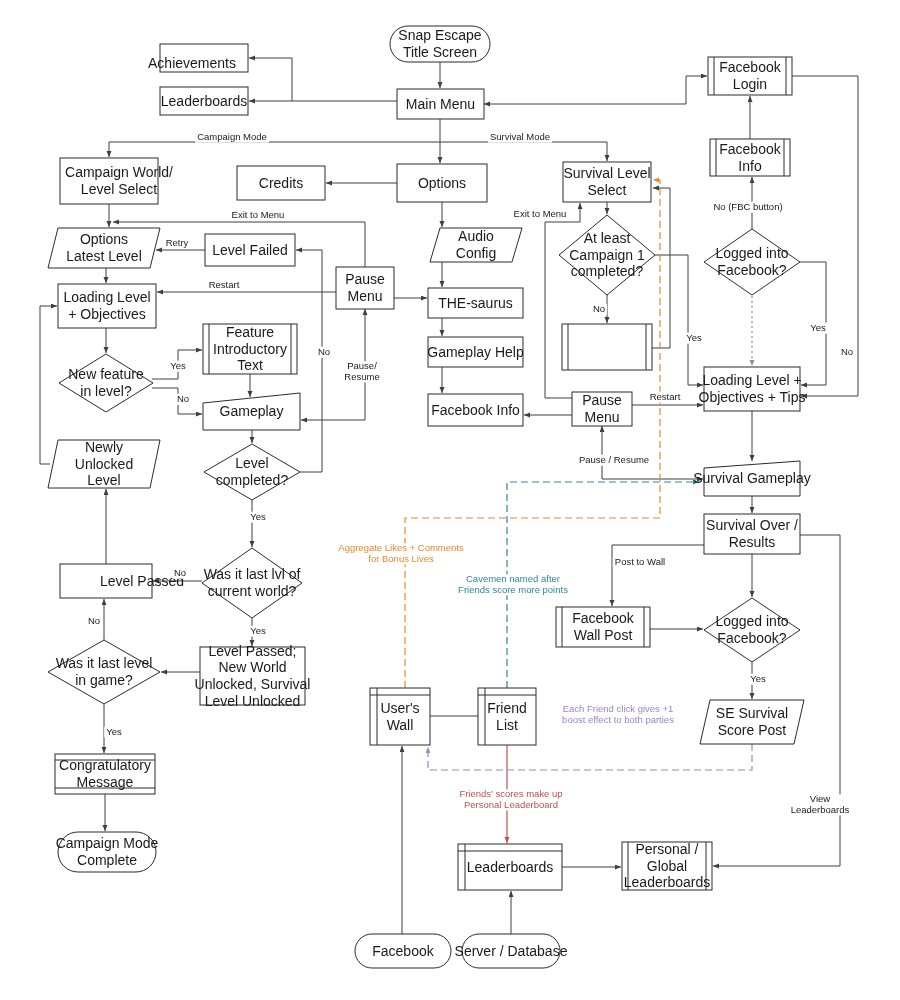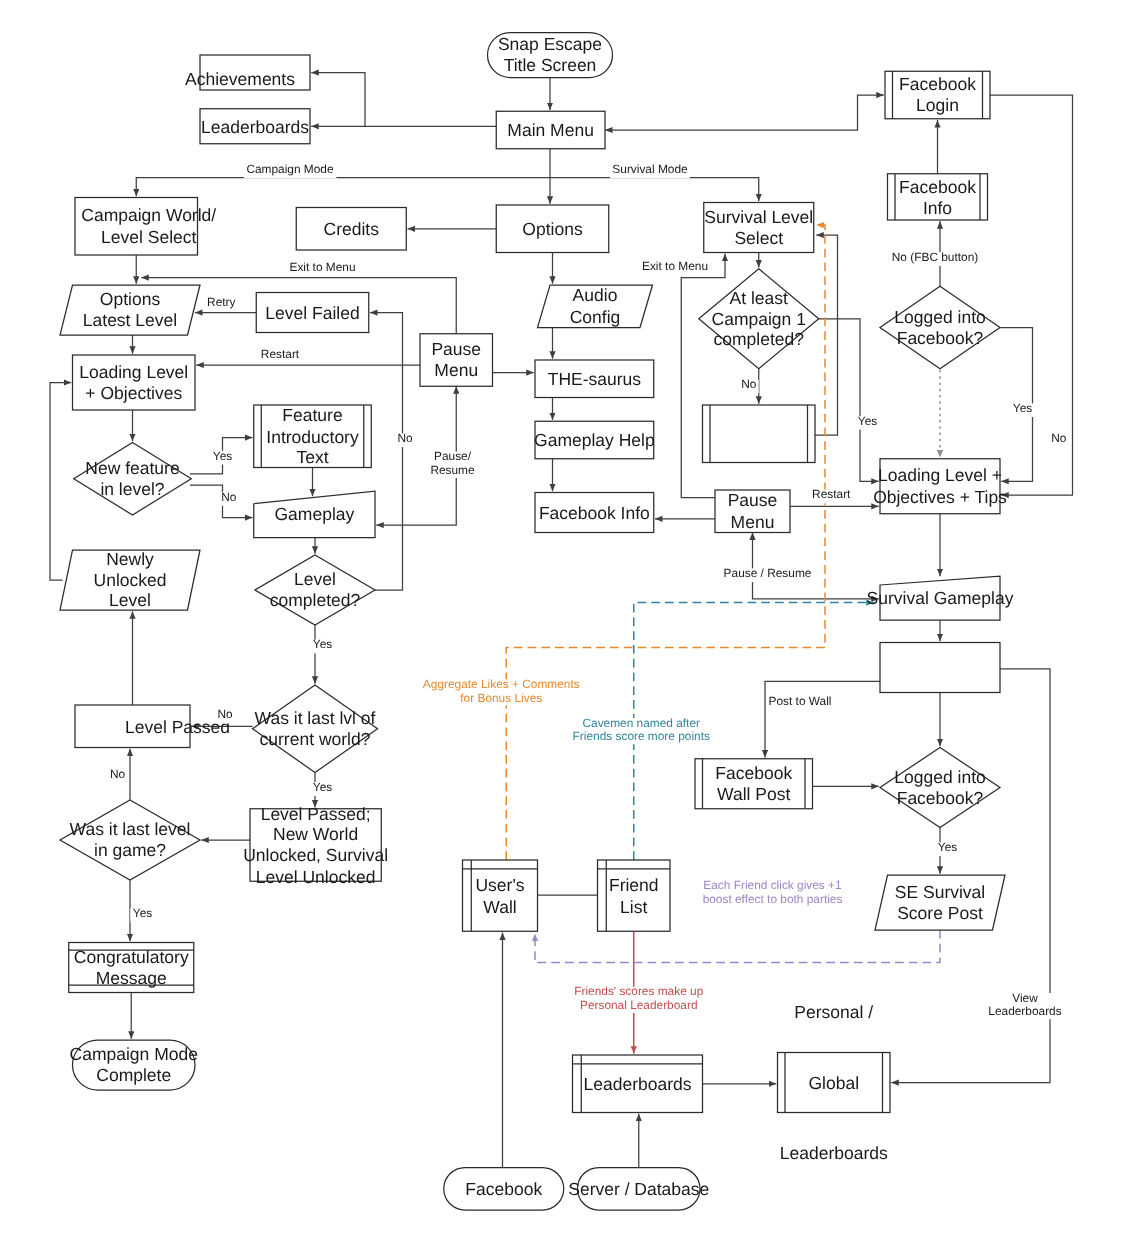--- a/index.html
+++ b/index.html
@@ -355,20 +355,24 @@
         <span class="ln">Unlocked</span>
         <span class="ln">Level</span>
       </div>
       <div class="node-label" style="left: 204px; top: 444px; width: 96px; height: 56px;">
         <span class="ln">Level</span>
         <span class="ln">completed?</span>
       </div>
       <div class="node-label" style="left: 704px; top: 461px; width: 96px; height: 35px;">
         <span class="ln">Survival Gameplay</span>
       </div>
+      <div class="node-label" style="left: 704px; top: 514px; width: 96px; height: 40px;">
+        <span class="ln">Survival Over /</span>
+        <span class="ln">Results</span>
+      </div>
       <div class="node-label" style="left: 60px; top: 564px; width: 92px; height: 34px; padding-left: 36px;">
         <span class="ln">Level Passed</span>
       </div>
       <div class="node-label" style="left: 202px; top: 548px; width: 100px; height: 70px;">
         <span class="ln">Was it last lvl of</span>
         <span class="ln">current world?</span>
       </div>
       <div class="node-label" style="left: 556px; top: 607px; width: 94px; height: 40px;">
         <span class="ln">Facebook</span>
         <span class="ln">Wall Post</span>
@@ -403,21 +407,21 @@
         <span class="ln">Congratulatory</span>
         <span class="ln">Message</span>
       </div>
       <div class="node-label" style="left: 58px; top: 832px; width: 98px; height: 40px;">
         <span class="ln">Campaign Mode</span>
         <span class="ln">Complete</span>
       </div>
       <div class="node-label" style="left: 458px; top: 844px; width: 104px; height: 46px;">
         <span class="ln">Leaderboards</span>
       </div>
-      <div class="node-label" style="left: 622px; top: 842px; width: 90px; height: 48px; gap: 40px;">
+      <div class="node-label" style="left: 622px; top: 842px; width: 90px; height: 48px;">
         <span class="ln">Personal /</span>
         <span class="ln">Global</span>
         <span class="ln">Leaderboards</span>
       </div>
       <div class="node-label" style="left: 355px; top: 934px; width: 96px; height: 34px;">
         <span class="ln">Facebook</span>
       </div>
       <div class="node-label" style="left: 462px; top: 934px; width: 98px; height: 34px;">
         <span class="ln">Server / Database</span>
       </div>

